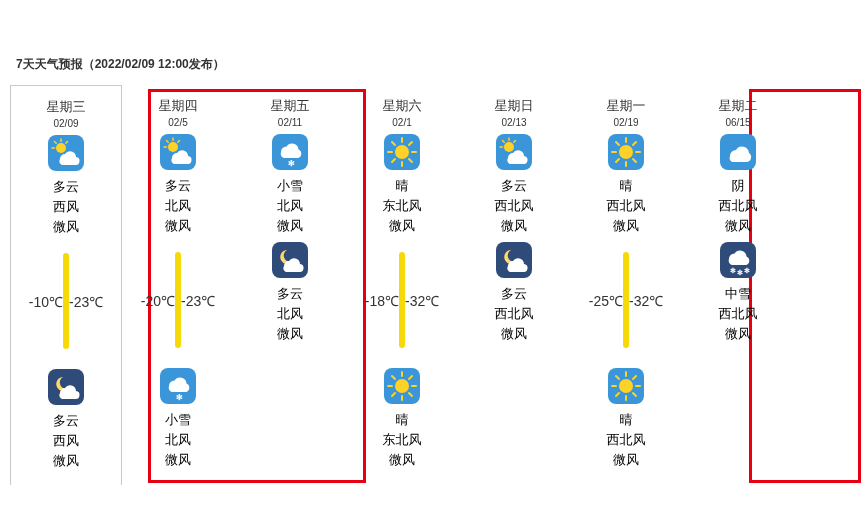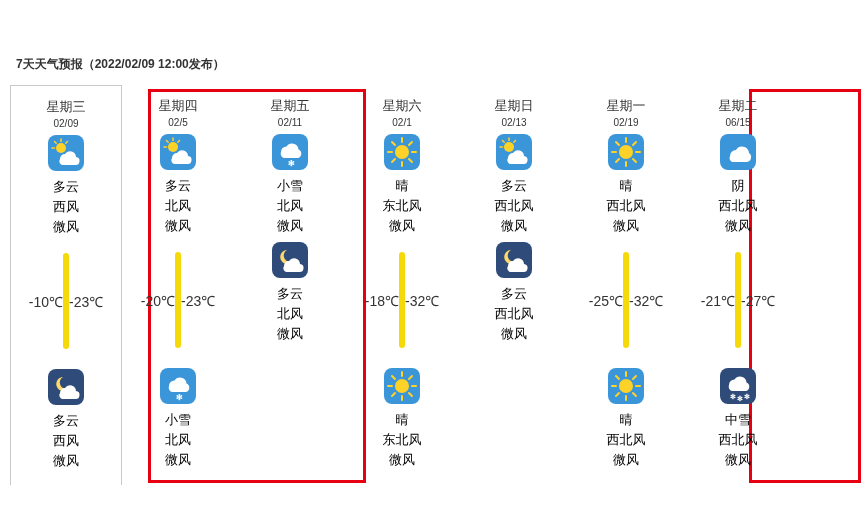--- a/index.html
+++ b/index.html
@@ -301,25 +301,20 @@
       <div class="date">06/15</div>
       <div class="icon-box">
         <svg width="36" height="36" viewBox="0 0 36 36">
     <rect width="36" height="36" rx="8" fill="#3b96d9"></rect>
     <path d="M10 22a6 6 0 016-6 7 7 0 0113 3 5 5 0 01-2 9H12a5 5 0 01-2-6z" fill="#ffffff"></path>
   </svg>
       </div>
       <div class="cond">阴</div>
       <div class="wind">西北风</div>
       <div class="wscale">微风</div>
-      <div class="temp-block">
-        <div class="temp-hi">-21℃</div>
-        <div class="temp-bar"></div>
-        <div class="temp-lo">-27℃</div>
-      </div>
       <div class="icon-box night-icon">
         <svg width="36" height="36" viewBox="0 0 36 36">
     <rect width="36" height="36" rx="8" fill="#2f4b7a"></rect>
     <path d="M9 17a5.5 5.5 0 015.5-5.5 6.5 6.5 0 0112 3A4.5 4.5 0 0126 23H12a4.5 4.5 0 01-3-6z" fill="#ffffff"></path>
     <g fill="#ffffff" font-size="7" font-weight="bold">
       <text x="10" y="31">✻</text>
             <text x="17" y="33">✻</text>
             <text x="24" y="31">✻</text>
     </g>
   </svg>

